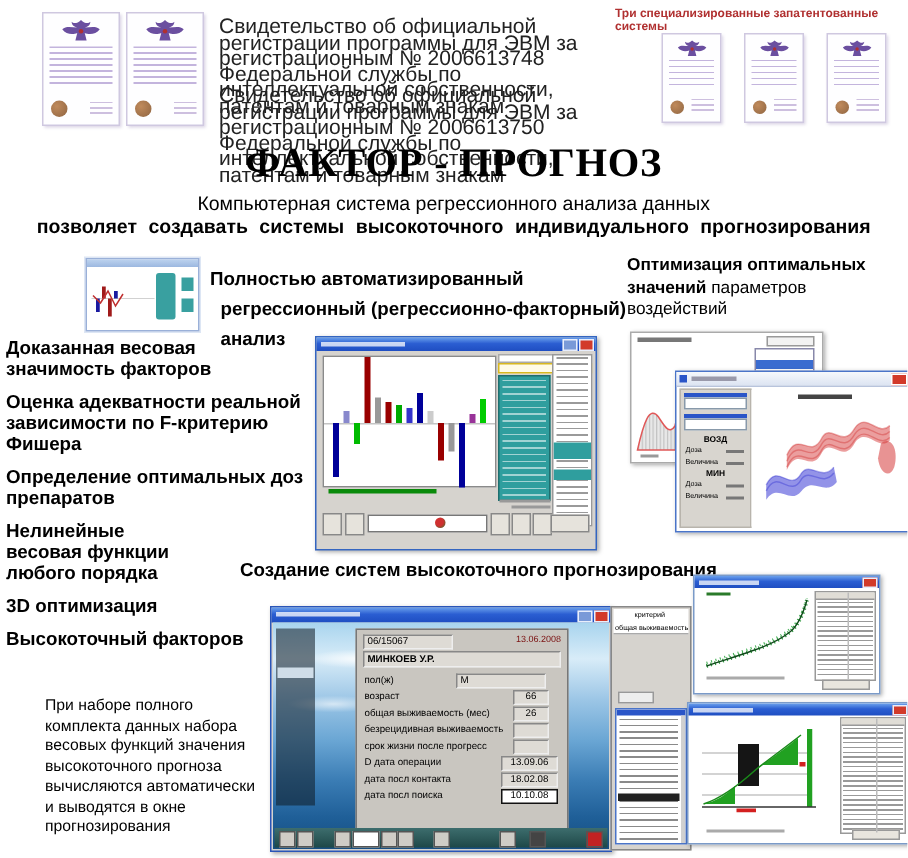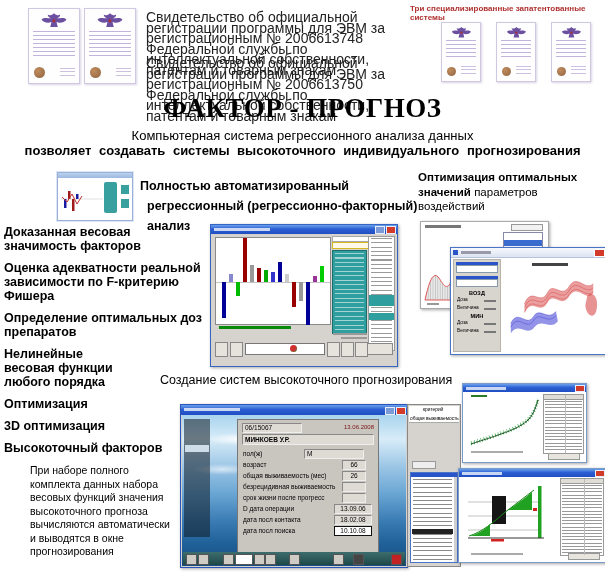--- a/index.html
+++ b/index.html
@@ -31,21 +31,21 @@
   .mi-bars{position:absolute;left:2px;top:8px}
   .mi-teal{position:absolute;right:15px;top:9px;width:13px;height:31px;background:#39a0a0;border-radius:2px}
   .mi-strip{position:absolute;right:3px;width:8px;height:9px;background:#39a0a0}
   .auto-text{position:absolute;left:140px;top:176px;width:300px;font-size:12.5px;font-weight:bold;line-height:20px}
   .auto-text .indent{padding-left:7px}
   .optimal-text{position:absolute;left:418px;top:170px;width:182px;font-size:11.5px;line-height:14.5px}
 
   .bullets{position:absolute;left:4px;top:225px;width:202px}
   .bullet{font-size:12.5px;font-weight:bold;line-height:14px;margin-bottom:8px;white-space:pre-line}
   .footnote{position:absolute;left:30px;top:464px;width:140px;font-size:10.5px;line-height:13.5px}
-  .section-heading{position:absolute;left:160px;top:373px;font-size:12.5px;font-weight:normal}
+  .section-heading{position:absolute;left:160px;top:373px;font-size:12.5px;font-weight:bold}
 
   
   .win{position:absolute;background:#d6d3ce;border:1px solid #3465c0;box-shadow:1px 1px 3px rgba(0,0,0,.35)}
   .tb{position:absolute;left:0;top:0;right:0;height:9px;background:linear-gradient(180deg,#6aa0ec,#2b5ed2 45%,#1f4ec2)}
   .tb-text{position:absolute;left:3px;top:3px;width:56px;height:3px;background:rgba(255,255,255,.75)}
   .tb-btn{position:absolute;top:1px;width:8px;height:6px;border:1px solid #e8eefc}
   .tb-btn.red{background:#d23a2a;right:1px}
   .tb-btn.gray{background:#7a9ad8;right:12px}
 
   
@@ -236,21 +236,20 @@
   </div>
   <div class="optimal-text"><b>Оптимизация оптимальных значений</b> <span>параметров воздействий</span></div>
 
   <div id="bullets" class="bullets">
       <div class="bullet">Доказанная весовая значимость факторов</div>
       <div class="bullet">Оценка адекватности реальной зависимости по F-критерию Фишера</div>
       <div class="bullet">Определение оптимальных доз препаратов</div>
       <div class="bullet">Нелинейные
 весовая функции
  любого порядка</div>
-      <div class="bullet">Оптимизация</div>
       <div class="bullet">3D оптимизация</div>
       <div class="bullet">Высокоточный факторов</div>
     </div>
 
   <div class="footnote">При наборе полного комплекта данных набора весовых функций значения высокоточного прогноза вычисляются автоматически и выводятся в окне прогнозирования</div>
 
   <div class="section-heading">Создание систем высокоточного прогнозирования</div>
 
   <div class="win reg-win">
     <div class="tb">

